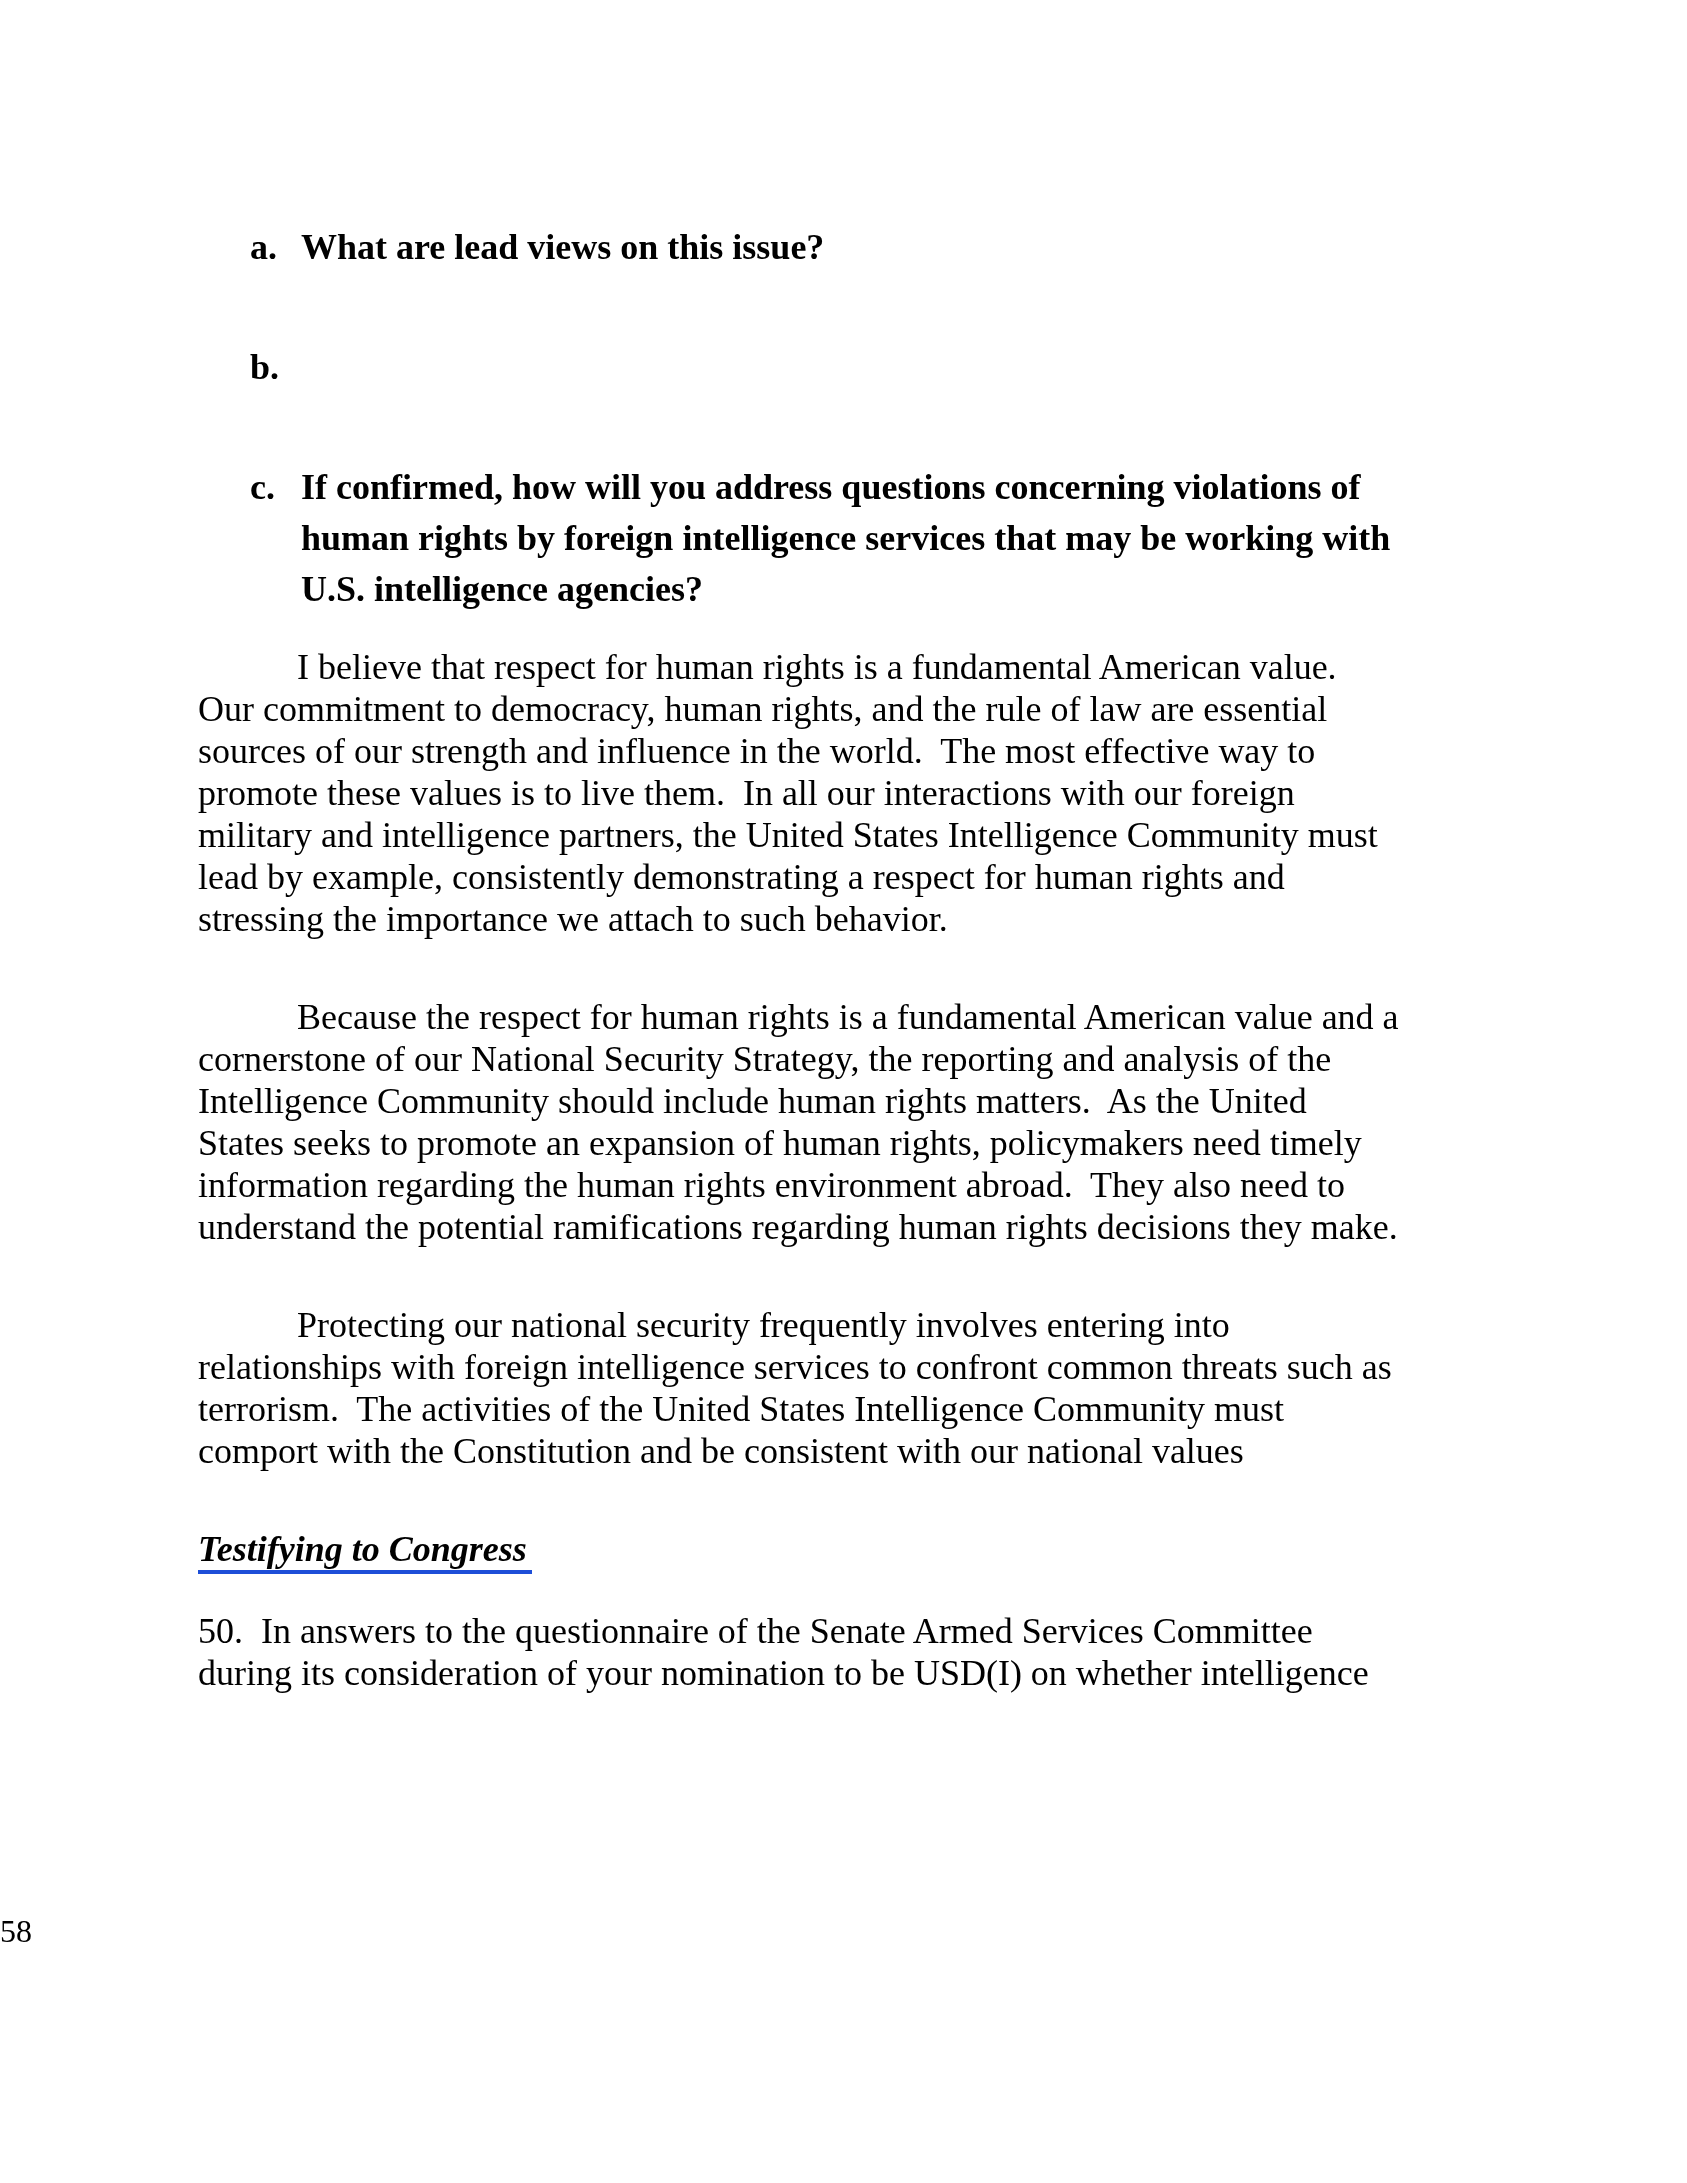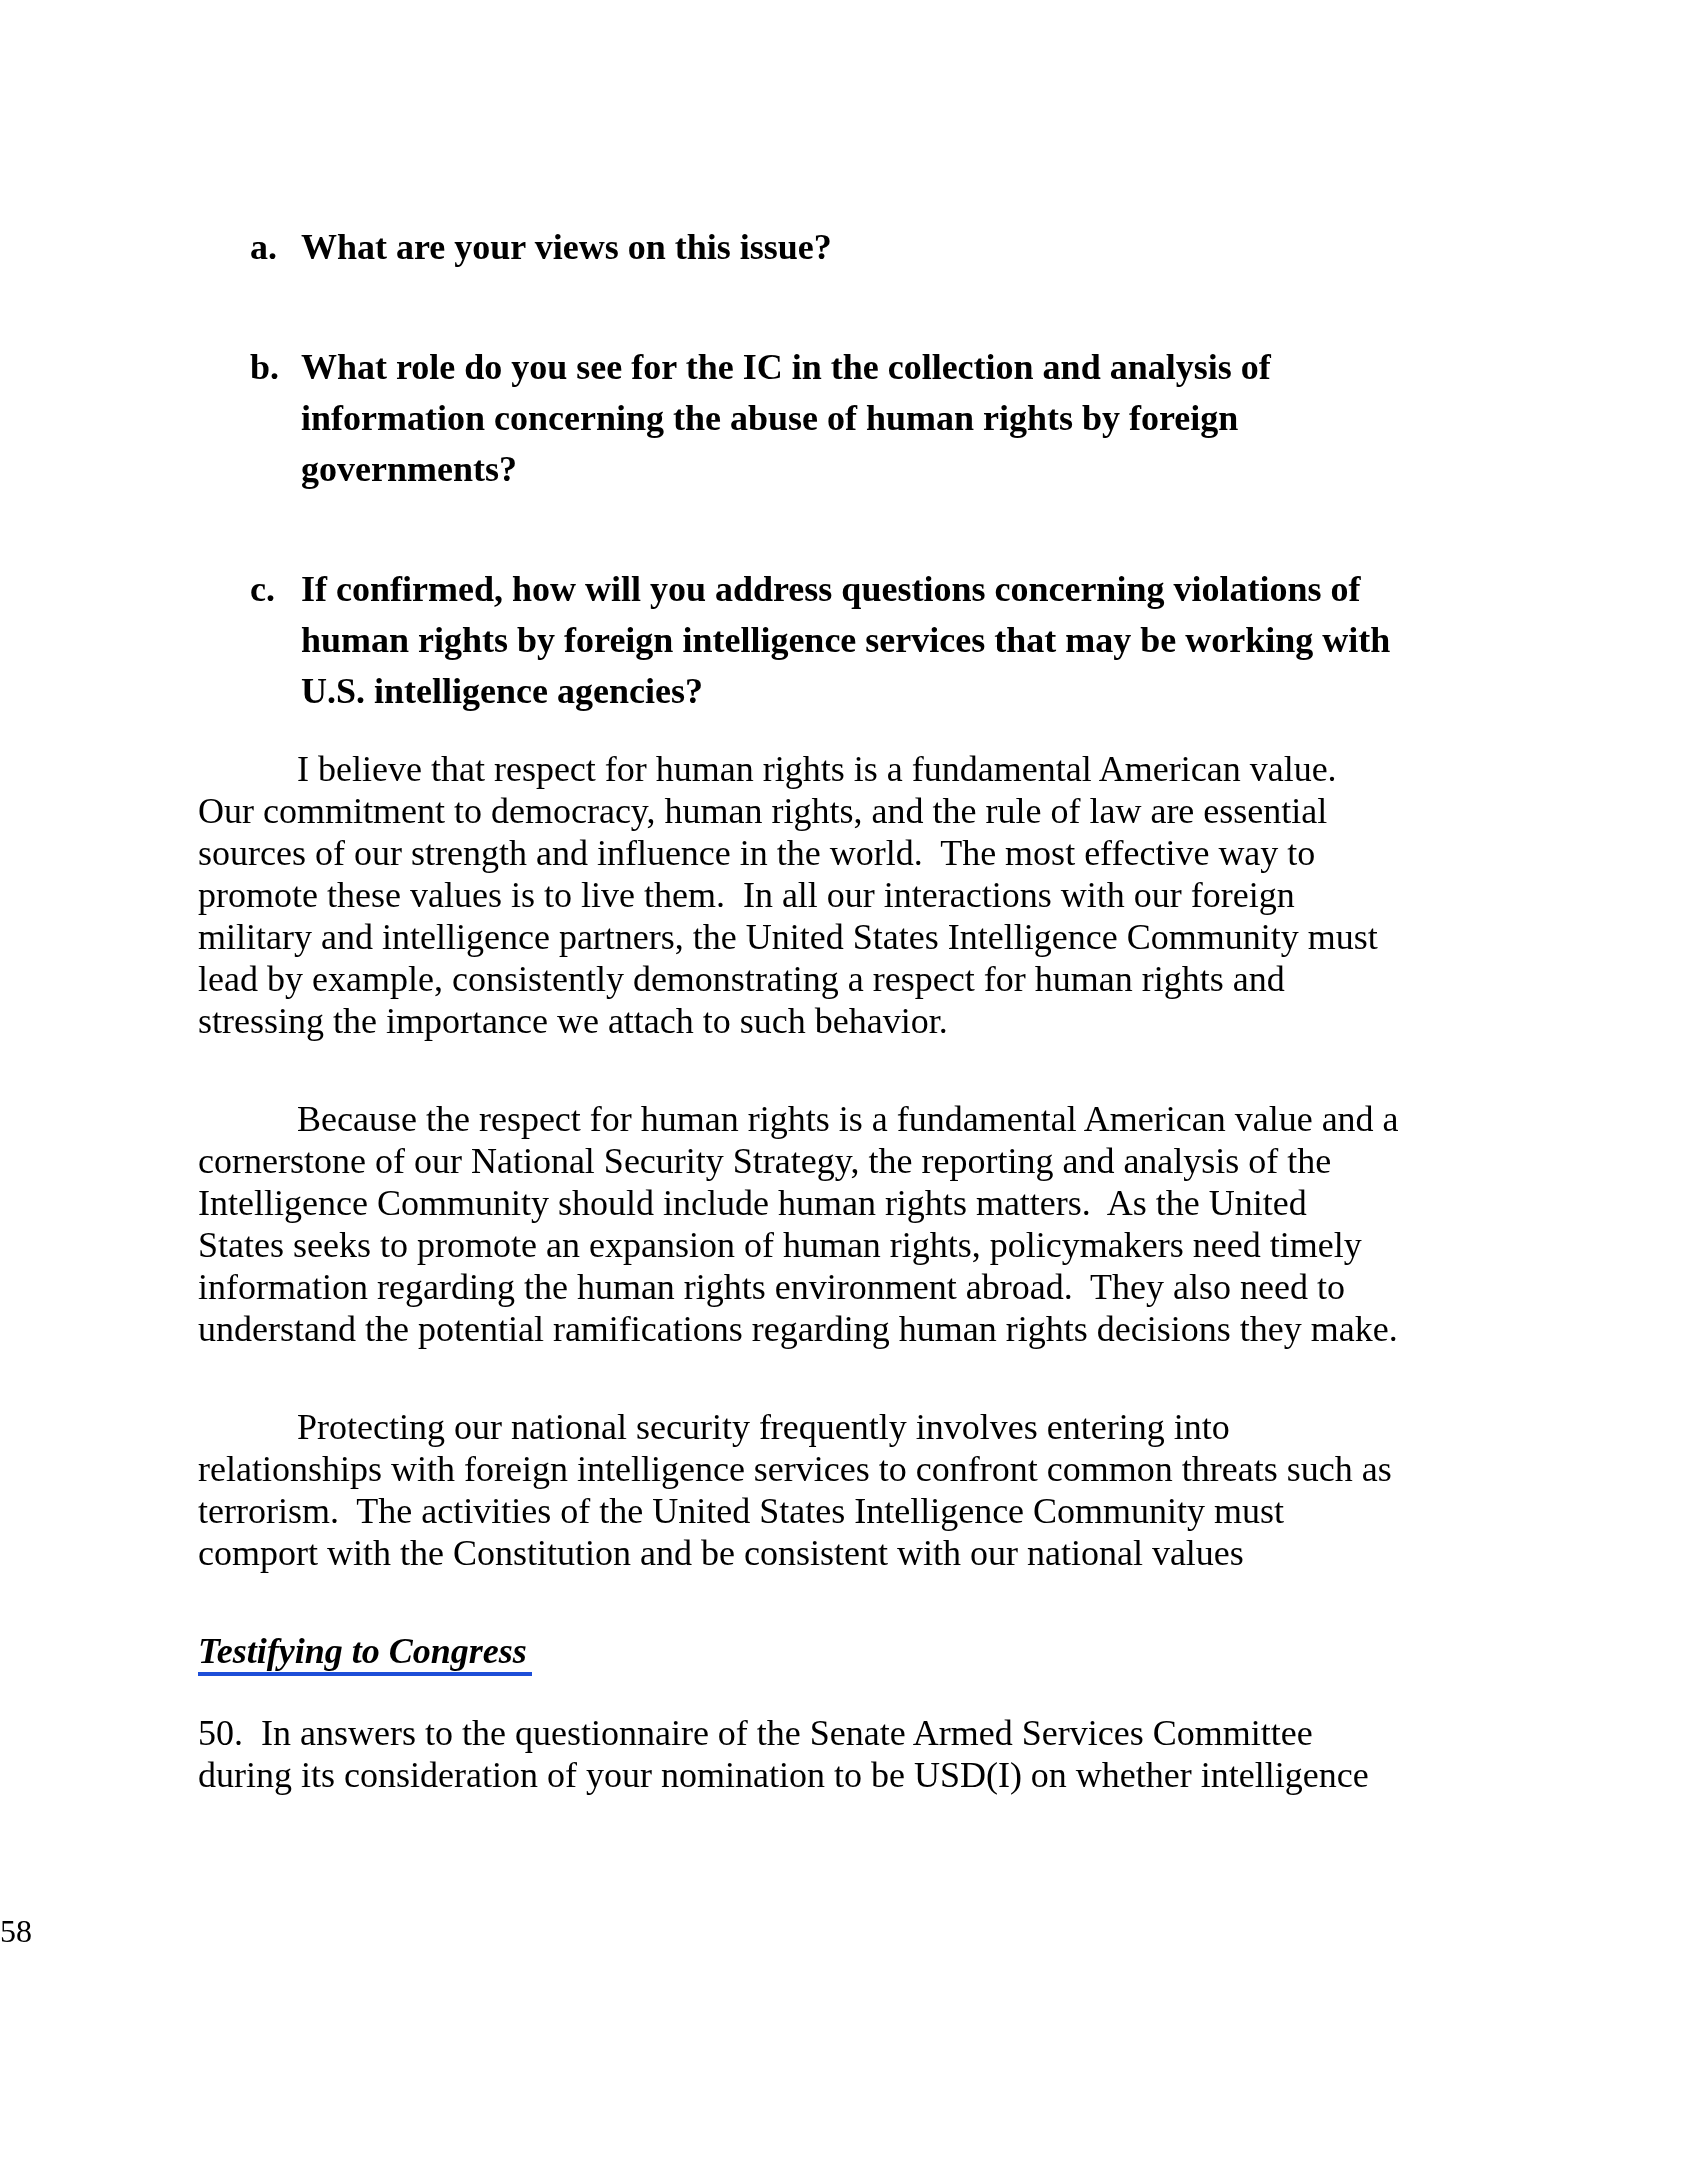--- a/index.html
+++ b/index.html
@@ -74,27 +74,24 @@
   }
 </style>
 </head>
 <body>
 
 <div class="sheet">
 
   <div class="question-list">
     <div class="q-item">
       <div class="q-label">a.</div>
-      <div class="q-text">What are your views on this issue?</div>
+      <div class="q-text">What are lead views on this issue?</div>
     </div>
     <div class="q-item">
       <div class="q-label">b.</div>
-      <div class="q-text">What role do you see for the IC in the collection and analysis of
-information concerning the abuse of human rights by foreign
-governments?</div>
     </div>
     <div class="q-item">
       <div class="q-label">c.</div>
       <div class="q-text">If confirmed, how will you address questions concerning violations of
 human rights by foreign intelligence services that may be working with
 U.S. intelligence agencies?</div>
     </div>
   </div>
 
   <p class="para">I believe that respect for human rights is a fundamental American value.

